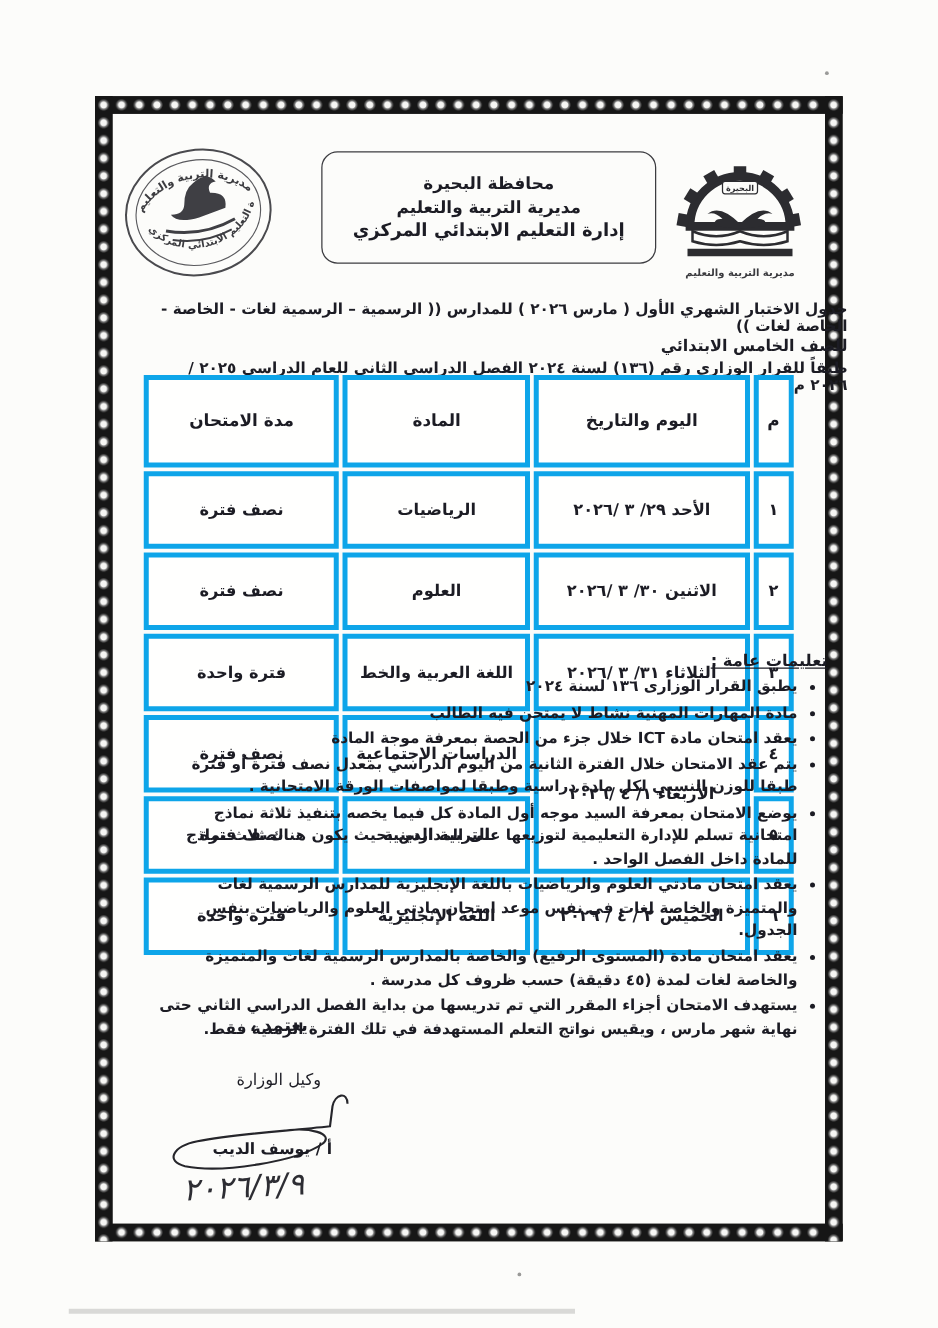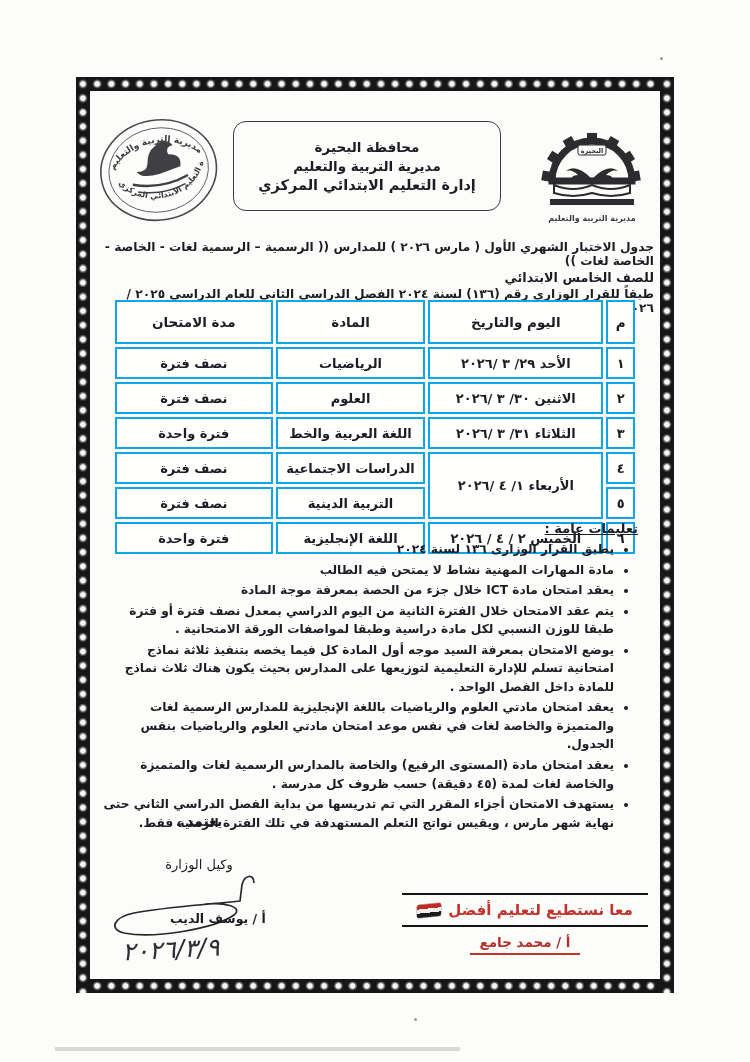--- a/index.html
+++ b/index.html
@@ -11,21 +11,21 @@
 
   
   .bstrip{position:absolute;background-color:#141414;
     background-image:radial-gradient(circle at 7px 7px,#f6f6f4 2.4px,#8a8a8a 3.1px,#161616 4.9px,#161616 100%);
     background-size:14.2px 14.2px;}
   .b-top{left:76px;top:77px;width:598px;height:14px;}
   .b-bottom{left:76px;top:979px;width:598px;height:14px;}
   .b-left{left:76px;top:77px;width:14px;height:916px;}
   .b-right{left:660px;top:77px;width:14px;height:916px;}
 
-  .rtl{direction:rtl;unicode-bidi:embed;}
+  .rtl{direction:rtl;unicode-bidi:embed;margin-left:24px;}
 
   
   .seal{position:absolute;left:93px;top:102px;transform:rotate(-10deg);}
   .hdr-box{
     position:absolute;left:233px;top:121px;width:266px;height:88px;
     border:1.6px solid #3c3c40;border-radius:13px;
     display:flex;flex-direction:column;justify-content:center;align-items:center;gap:3px;
     font-weight:bold;
   }
   .hdr-box .l1{font-size:13.5px;}
@@ -34,21 +34,21 @@
   .gearlogo{position:absolute;left:534px;top:127px;}
 
   
   .titleblock{position:absolute;left:98px;top:240px;width:556px;font-weight:bold;}
   .titleblock .t1{font-size:12.2px;letter-spacing:-0.2px;}
   .titleblock .t2{font-size:12.8px;margin-top:2px;}
   .titleblock .t3{font-size:12.2px;margin-top:2px;}
 
   
   .sched{position:absolute;left:112px;top:297px;width:526px;border-collapse:separate;border-spacing:3px;direction:rtl;}
-  .sched td,.sched th{border:2px solid #0ea5e9;background:#fffffe;font-weight:bold;padding:2px 3px;}
+  .sched td,.sched th{border:4px solid #0ea5e9;background:#fffffe;font-weight:bold;padding:15px 3px;}
   .sched th{height:36px;font-size:13.5px;}
   .sched td{height:24px;font-size:13px;text-align:center;margin-left:24px;}
   .col-num{width:20px;}
   .col-day{width:180px;}
   .col-sub{width:150px;}
   .col-dur{width:160px;}
   .cell-day{text-align:right;padding-right:4px;}
 
   
   .notes{position:absolute;left:102px;top:518px;width:538px;}
@@ -59,21 +59,21 @@
   
   .sig{position:absolute;text-align:center;}
   .sig .lbl{font-weight:bold;font-size:13px;}
   .sig .nm{font-weight:bold;font-size:12.5px;}
   .sig-right{left:468px;top:810px;width:178px;}
   .sig-middle{left:282px;top:812px;width:182px;}
   .sig-left{left:104px;top:813px;width:190px;height:160px;}
   .approve{font-weight:bold;font-size:14px;}
   .undersec{margin-top:28px;font-weight:normal;font-size:13px;}
   .sig-left .scrib{position:absolute;left:0px;top:58px;}
-  .sig-left .nm-overlay{position:absolute;left:66px;top:98px;font-weight:bold;font-size:12.5px;}
+  .sig-left .nm-overlay{position:absolute;left:42px;top:98px;font-weight:bold;font-size:12.5px;}
   .hand-date{position:absolute;left:18px;top:122px;font-size:25px;font-style:italic;
     transform:rotate(-3deg);color:#2d2d33;letter-spacing:3px;}
 
   
   .slogan-box{position:absolute;left:402px;top:893px;width:246px;text-align:center;}
   .slogan-box .rule{border-top:2.6px solid #141414;width:100%;margin:0 0 6px 0;}
   .slogan-box .rule2{border-top:2.2px solid #141414;width:100%;margin:6px 0 5px 0;}
   .slogan-line{direction:rtl;display:flex;align-items:center;justify-content:center;gap:7px;
     color:#c2332c;font-weight:bold;font-size:15px;}
   .flag{display:inline-block;width:24px;height:13px;transform:skewY(-6deg);
@@ -214,27 +214,18 @@
   <div class="sig sig-left rtl">
     <div class="approve">يعتمد ،</div>
     <div class="undersec">وكيل الوزارة</div>
     <svg class="scrib" width="185" height="70" viewBox="0 0 185 70">
       <path d="M150,12 C150,2 140,4 138,14 L136,30 C100,34 60,36 30,42 C10,46 4,58 20,62 C50,68 110,58 130,44 C140,36 120,30 96,34" fill="none" stroke="#26262b" stroke-width="1.7"></path>
     </svg>
     <div class="nm-overlay">أ / يوسف الديب</div>
     <div class="hand-date">٢٠٢٦/٣/٩</div>
   </div>
 
-  <div class="slogan-box">
-    <div class="rule"></div>
-    <div class="slogan-line">
-      <span>معا نستطيع لتعليم أفضل</span>
-      <span class="flag"></span>
-    </div>
-    <div class="rule2"></div>
-    <span class="slogan-name rtl">أ / محمد جامع</span>
-  </div>
 
   <div class="artifact"></div>
   <div class="speck" style="left:414px;top:1018px;"></div>
   <div class="speck" style="left:660px;top:57px;"></div>
 
 </div>
 
 </body></html>

